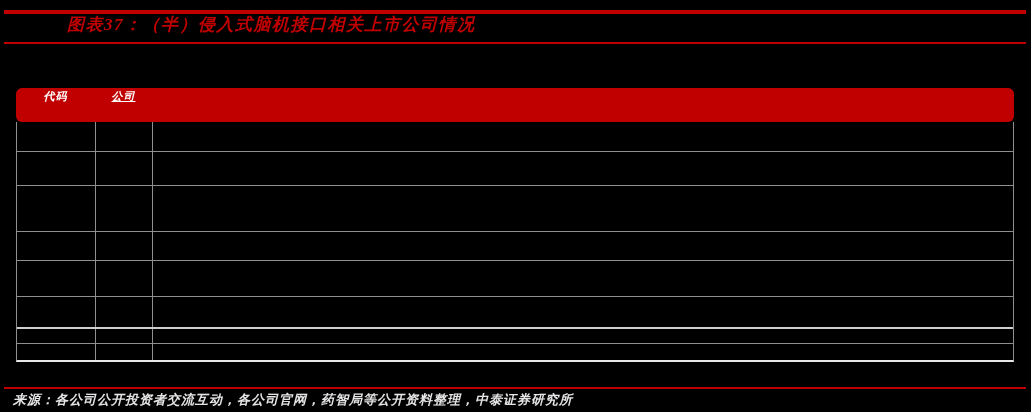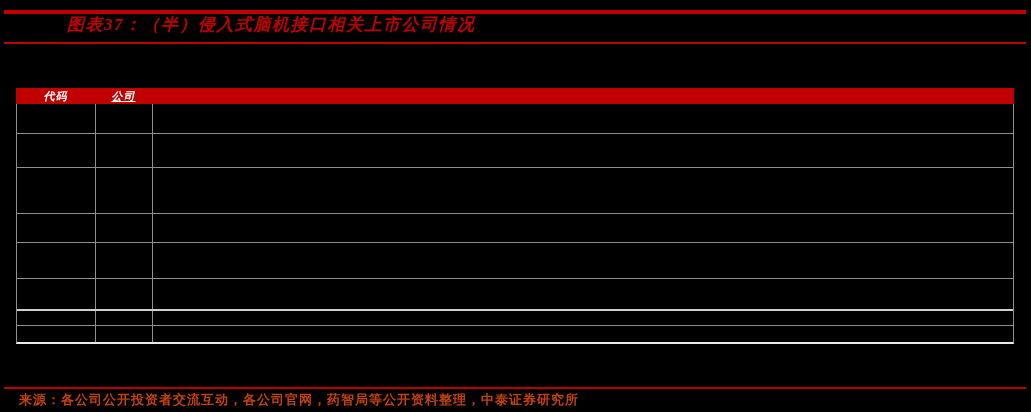--- a/index.html
+++ b/index.html
@@ -38,23 +38,23 @@
 
   .table {
     position: absolute;
     left: 16px;
     top: 88px;
     width: 998px;
     box-sizing: border-box;
   }
   .thead {
     display: flex;
-    height: 16px;
+    height: 34px;
     background: #c00000;
-    align-items: center;
+    border-radius: 6px;
   }
   .thead .hcell {
     color: #ffffff;
     font-size: 11px;
     font-weight: bold;
     font-style: italic;
     text-align: center;
     letter-spacing: 1px;
     line-height: 16px;
     white-space: nowrap;
@@ -81,25 +81,26 @@
   }
   .c0 { flex: 0 0 79px; border-right: 1px solid #8f8f8f; }
   .c1 { flex: 0 0 57px; border-right: 1px solid #8f8f8f; }
   .c2 { flex: 1 1 auto; }
   .hc0 { flex: 0 0 79px; }
   .hc1 { flex: 0 0 57px; text-decoration: underline; }
   .hc2 { flex: 1 1 auto; }
 
   .source-line {
     position: absolute;
-    left: 19px;
+    left: 13px;
     top: 390px;
-    color: #c2410c;
+    color: #e5e5e5;
     font-size: 13px;
     font-weight: bold;
+    font-style: italic;
     letter-spacing: 1px;
     white-space: nowrap;
     line-height: 19px;
   }
 </style>
 </head>
 <body>
 
 <div class="rule rule-top"></div>
 

